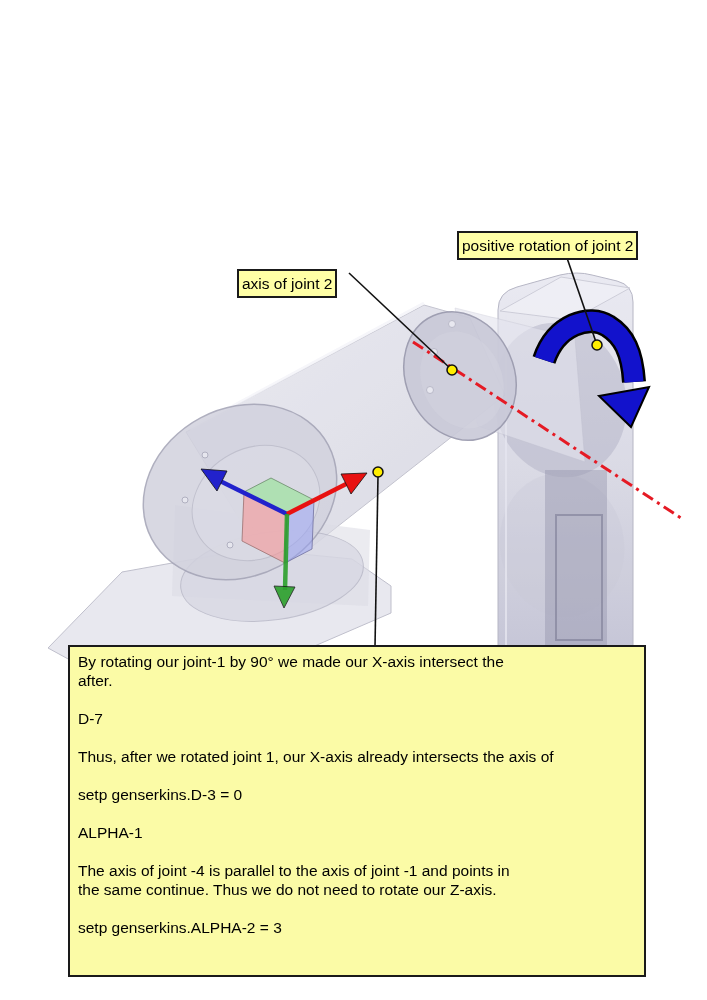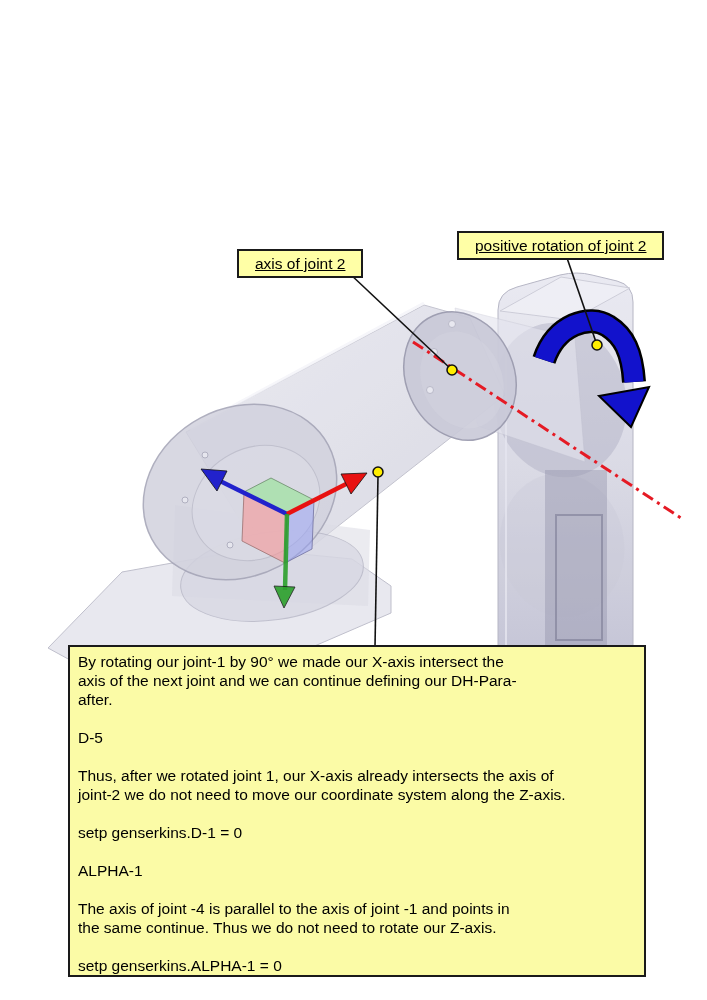--- a/index.html
+++ b/index.html
@@ -6,26 +6,25 @@
   body{width:707px;height:1000px;background:#ffffff;font-family:"Liberation Sans",sans-serif;}
   .stage{position:relative;width:707px;height:1000px;overflow:hidden;background:#ffffff;}
   .stage > svg{position:absolute;left:0;top:0;}
   .callout{
     position:absolute;
     background:#ffffa6;
     border:2px solid #1a1a1a;
     color:#000;
     font-size:15.5px;
     line-height:1.25;
-    padding:3px 16px;
+    padding:3px 3px;
     white-space:nowrap;
     z-index:3;
-    text-decoration:underline;
   }
-  #axis-label{left:237px;top:249px;}
+  #axis-label{left:237px;top:269px;}
   #rot-label{left:457px;top:231px;}
   .notebox{
     position:absolute;
     left:68px;top:645px;
     width:578px;height:332px;
     box-sizing:border-box;
     background:#fbfba6;
     border:2px solid #1a1a1a;
     padding:5px 8px 4px 8px;
     z-index:2;
@@ -131,31 +130,29 @@
       <circle cx="378" cy="472" r="5" stroke="#111" stroke-width="1.5" fill="#ffee00"></circle>
     </g>
   </svg>
 
   <div class="callout" id="axis-label">axis of joint 2</div>
 
   <div class="callout" id="rot-label">positive rotation of joint 2</div>
 
   <div class="notebox">
     <div class="tline">By rotating our joint-1 by 90° we made our X-axis intersect the</div>
-    <div class="tline">axis of the next joint and we can continue defining our DH-Para-</div>
     <div class="tline">after.</div>
     <div class="tline"></div>
-    <div class="tline">D-5</div>
+    <div class="tline">D-7</div>
     <div class="tline"></div>
     <div class="tline">Thus, after we rotated joint 1, our X-axis already intersects the axis of</div>
-    <div class="tline">joint-2 we do not need to move our coordinate system along the Z-axis.</div>
     <div class="tline"></div>
-    <div class="tline">setp genserkins.D-1 = 0</div>
+    <div class="tline">setp genserkins.D-3 = 0</div>
     <div class="tline"></div>
     <div class="tline">ALPHA-1</div>
     <div class="tline"></div>
     <div class="tline">The axis of joint -4 is parallel to the axis of joint -1 and points in</div>
     <div class="tline">the same continue. Thus we do not need to rotate our Z-axis.</div>
     <div class="tline"></div>
-    <div class="tline">setp genserkins.ALPHA-1 = 0</div>
+    <div class="tline">setp genserkins.ALPHA-2 = 3</div>
   </div>
 
 </div>
 
 </body></html>

